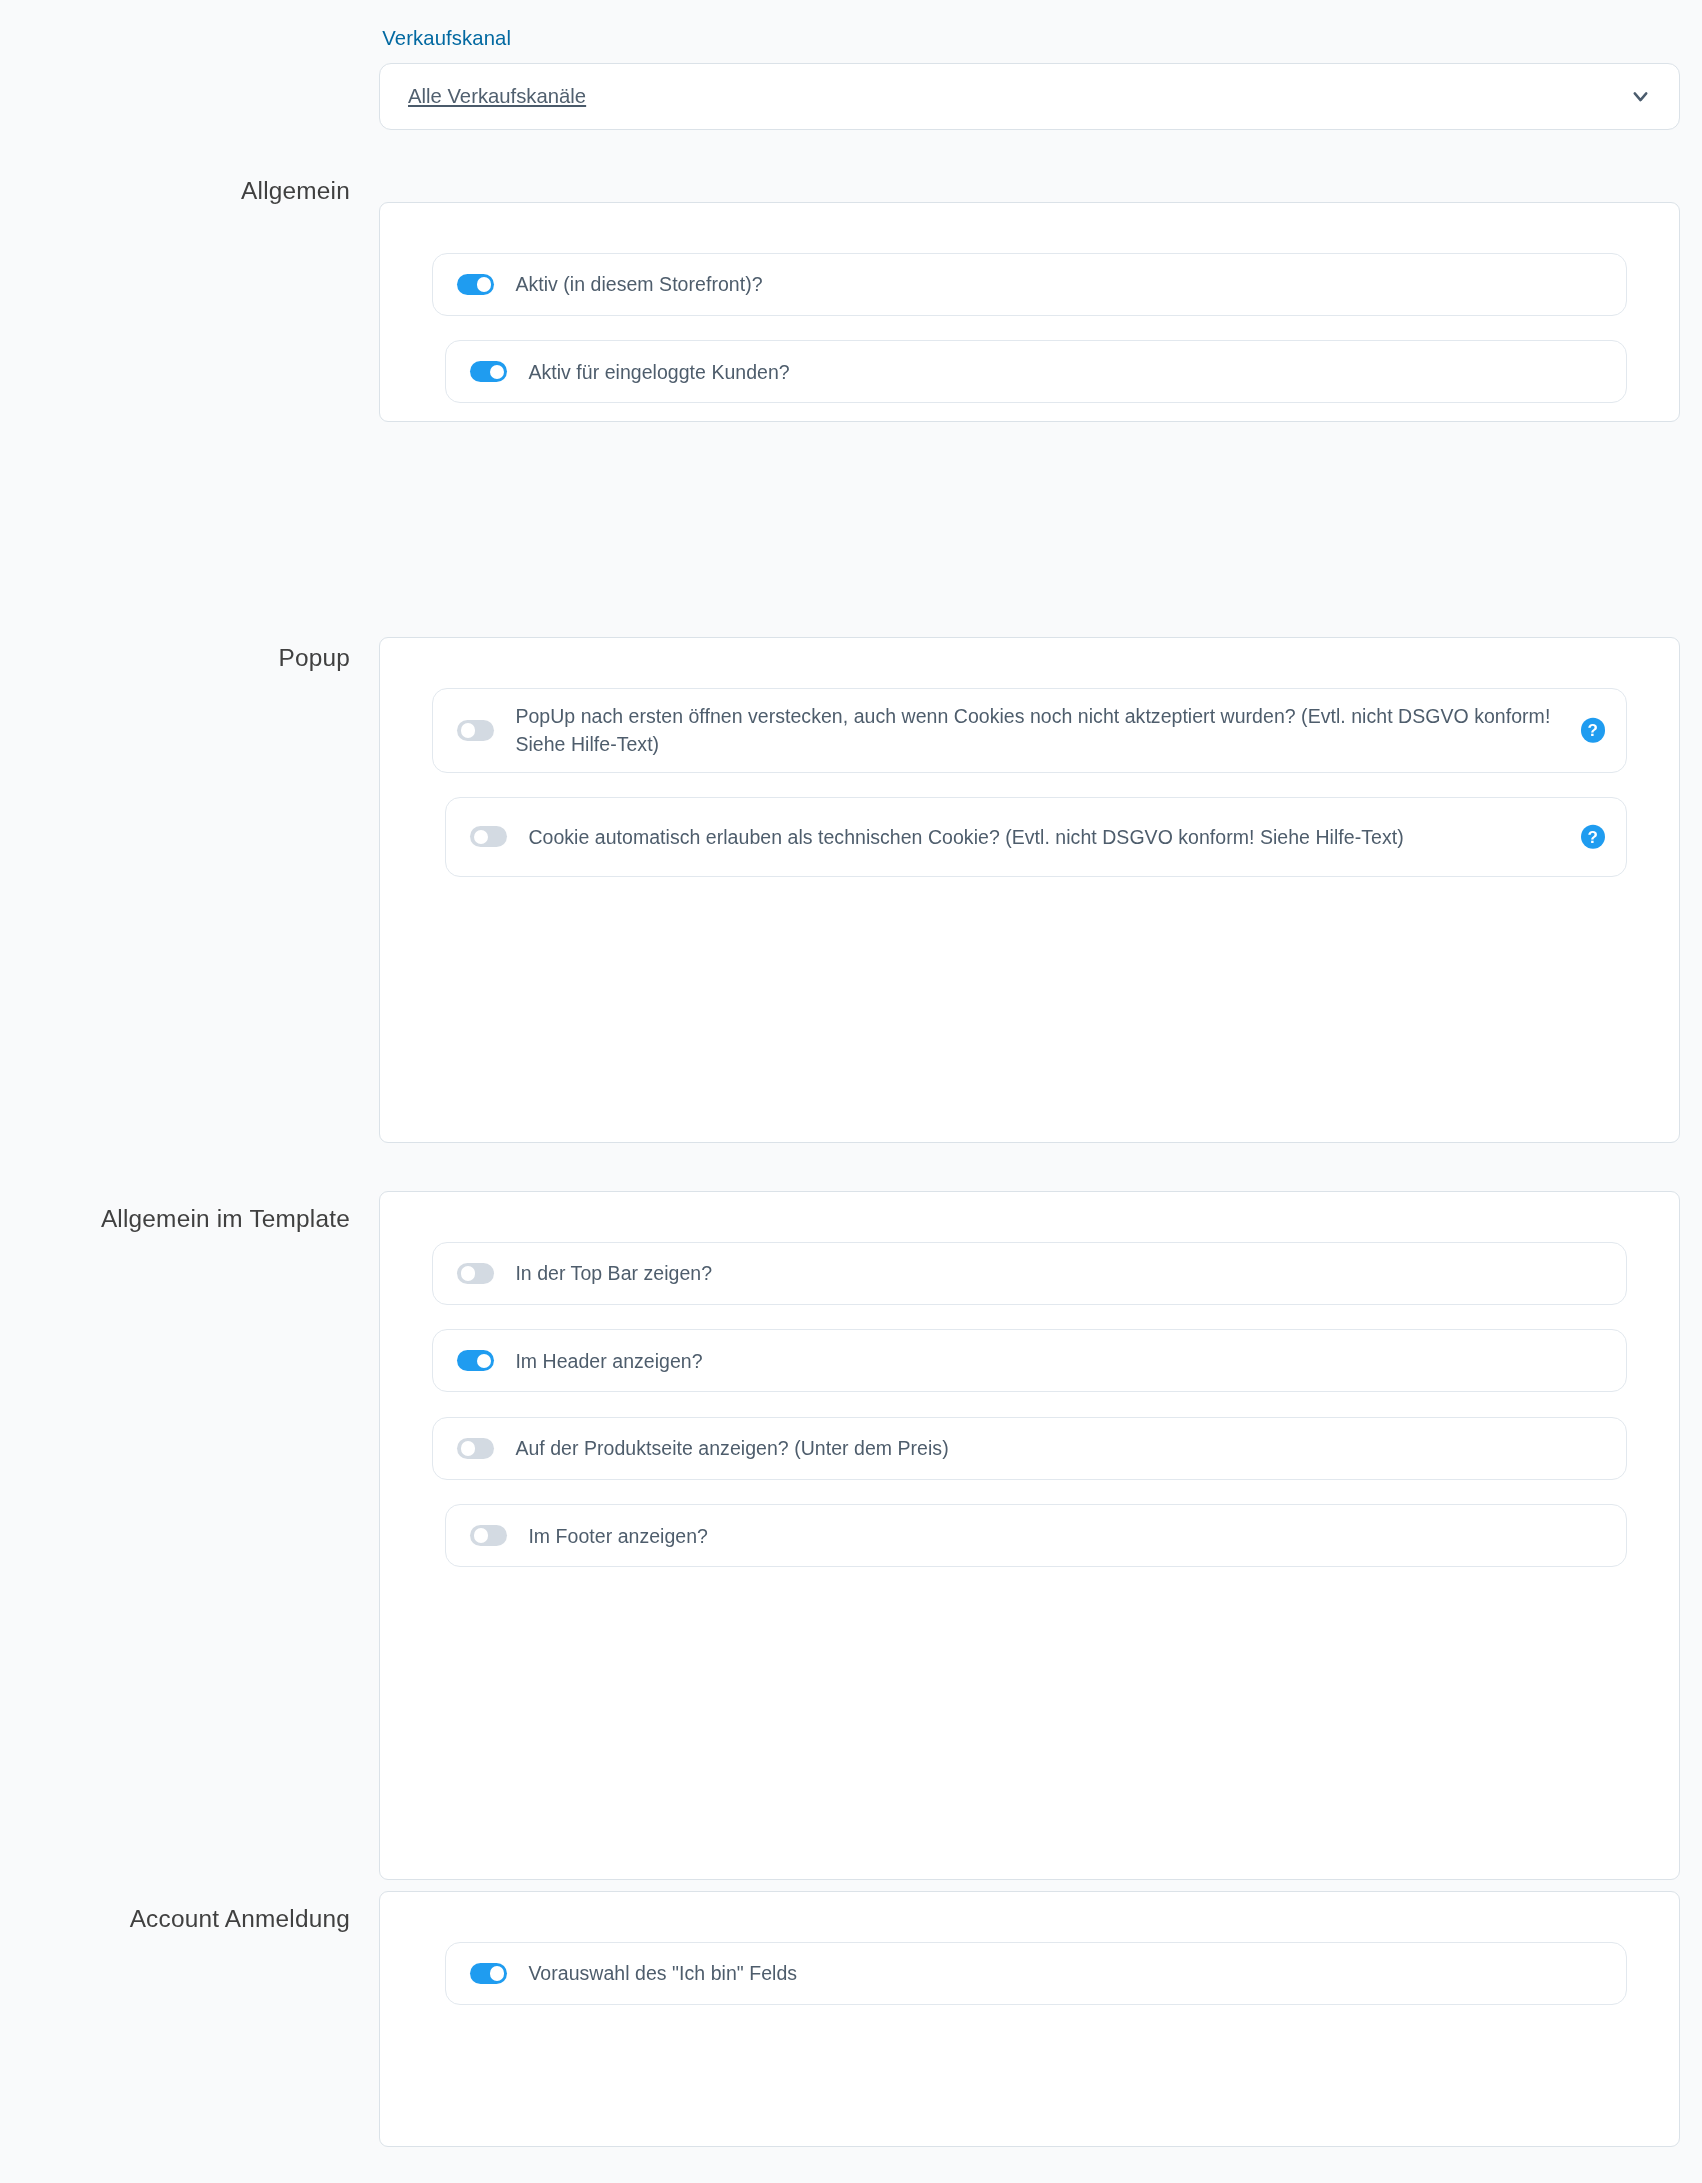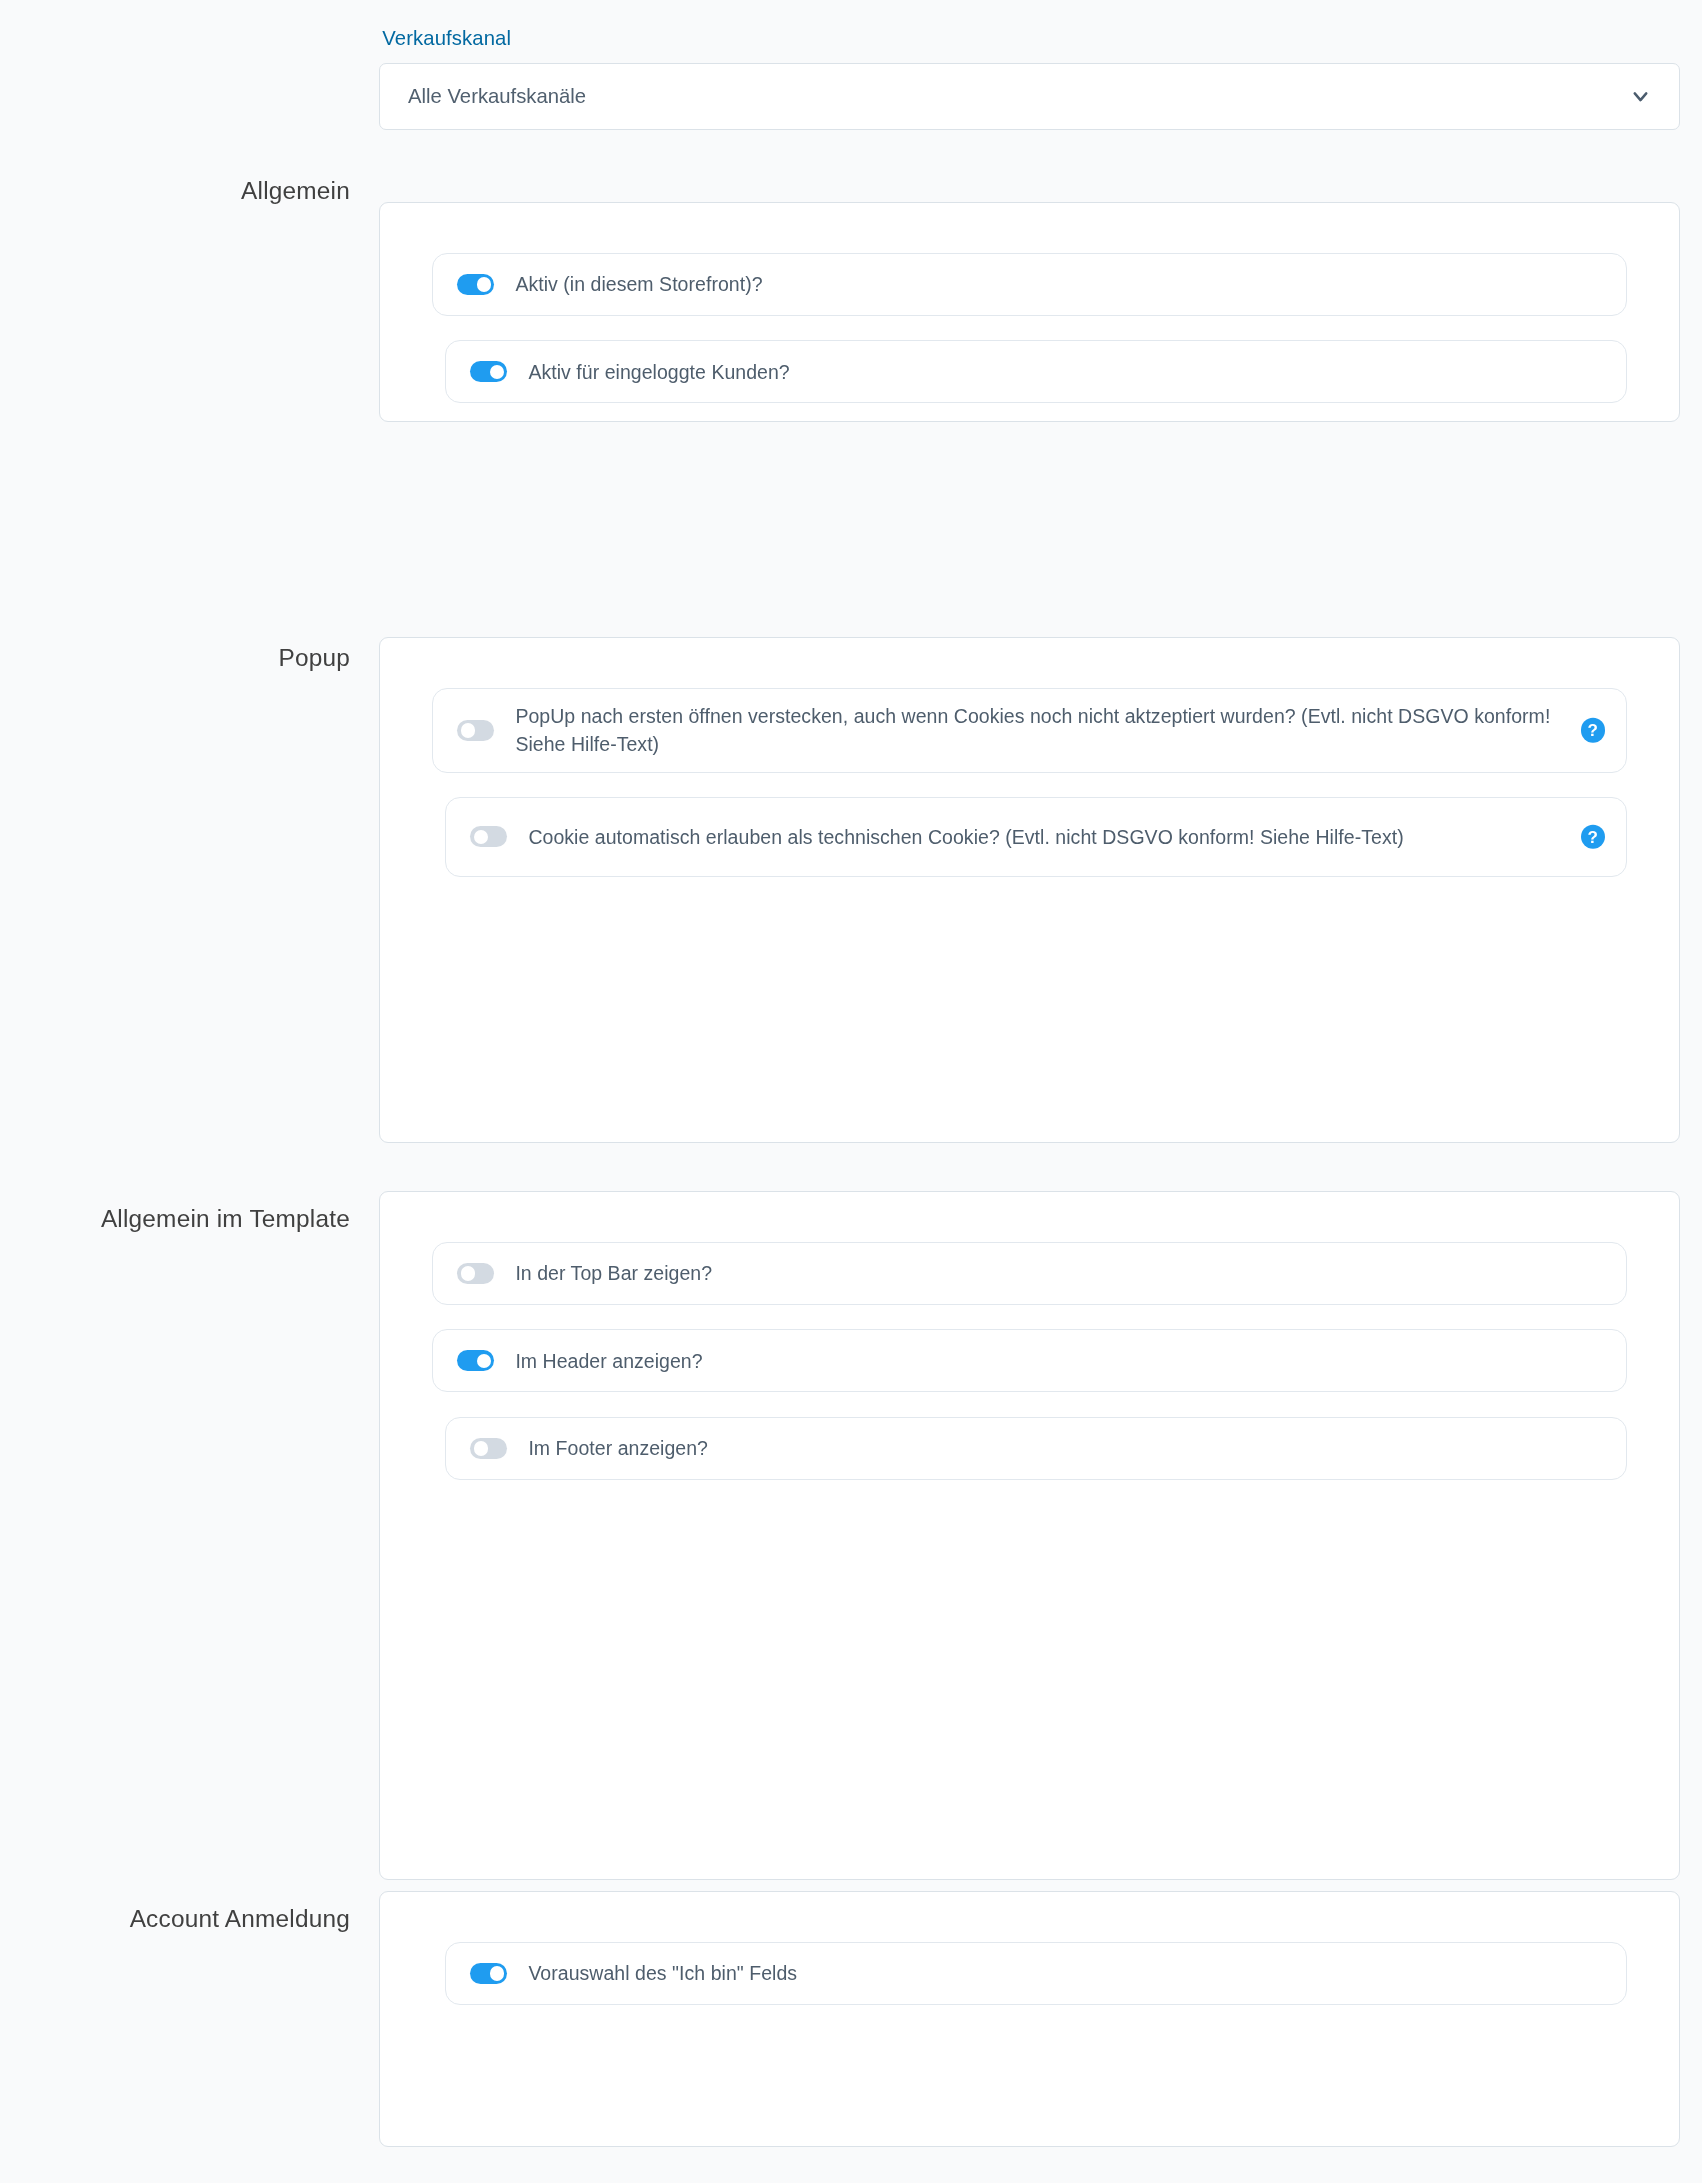--- a/index.html
+++ b/index.html
@@ -34,25 +34,26 @@
     color: #0369a1;
     line-height: 1.4;
     padding: 24.4px 0 9.8px 3.3px;
     letter-spacing: 0.1px;
   }
   .select-field {
     position: relative;
     height: 67px;
     background: #ffffff;
     border: 1.6px solid #dbe2e8;
-    border-radius: 7px;
+    border-radius: 12px;
     box-sizing: border-box;
     display: flex;
     align-items: center;
     padding: 0 28px;
+    text-decoration: underline;
   }
   .select-value {
     font-size: 20.3px;
     color: #51606f;
   }
   .chevron-down {
     position: absolute;
     right: 26px;
     top: 50%;
     transform: translateY(-50%);
@@ -228,20 +229,26 @@
             <div class="toggle-row">
               <span class="switch on">
                 <span class="knob"></span>
               </span>
               <span class="toggle-label">Im Header anzeigen?</span>
             </div>
             <div class="toggle-row">
               <span class="switch">
                 <span class="knob"></span>
               </span>
+              <span class="toggle-label">Auf der Produktseite anzeigen? (Unter dem Preis)</span>
+            </div>
+            <div class="toggle-row">
+              <span class="switch">
+                <span class="knob"></span>
+              </span>
               <span class="toggle-label">Im Footer anzeigen?</span>
             </div>
           </div>
         </div>
       </div>
       <div class="section" style="top: 0px;">
         <div class="section-label" style="top: 1903px;">Account Anmeldung</div>
         <div class="card" style="top: 1891px; height: 256px;">
           <div class="rows">
             <div class="toggle-row">

